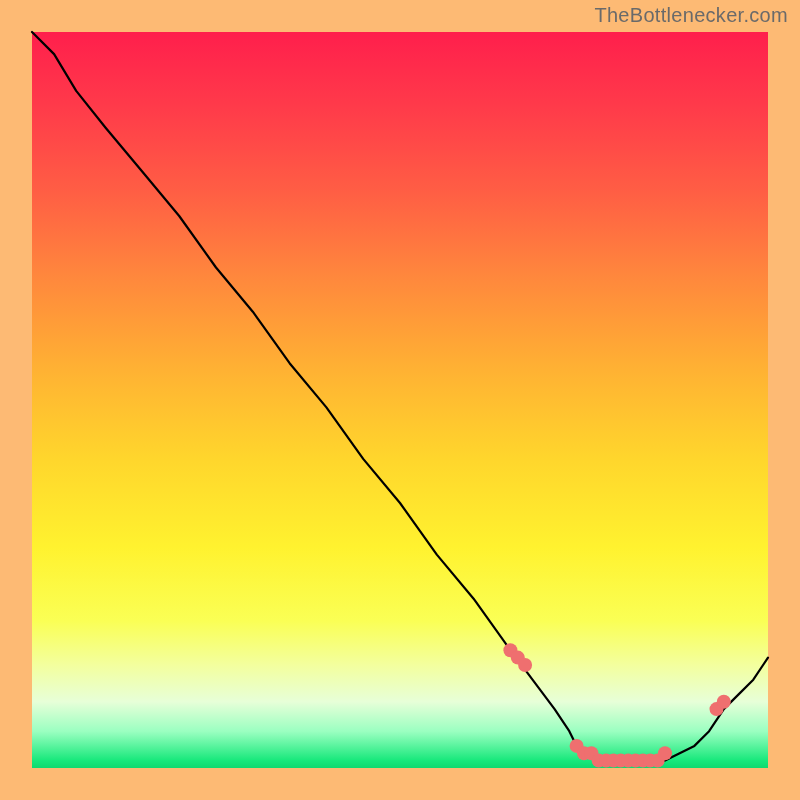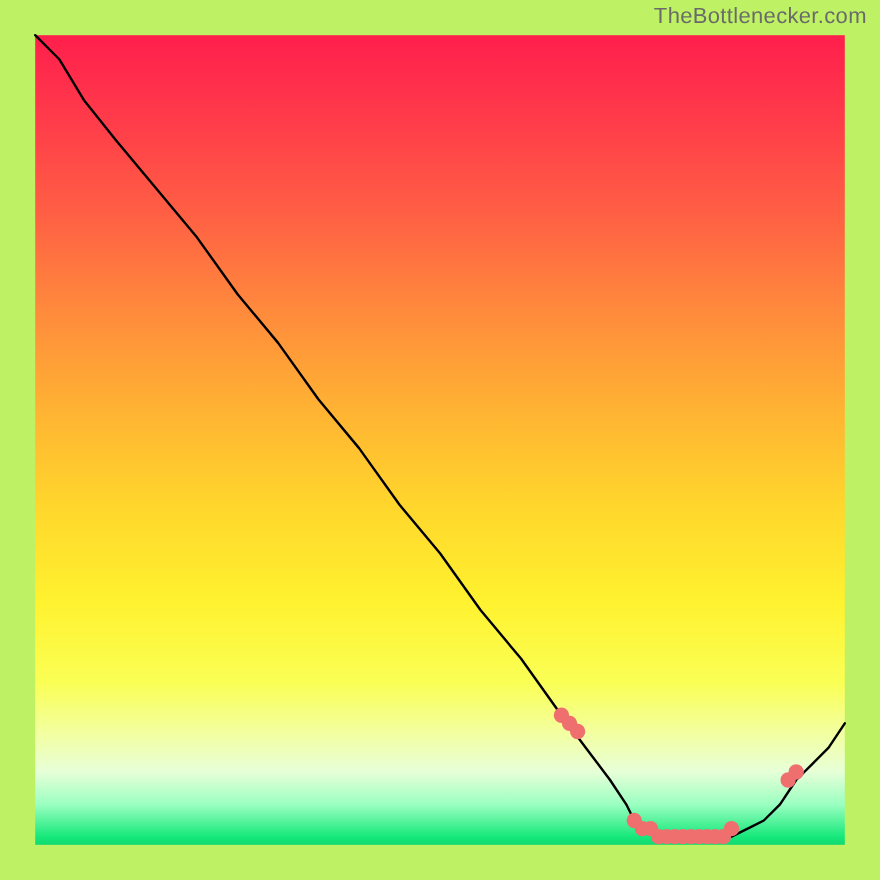--- a/index.html
+++ b/index.html
@@ -8,21 +8,21 @@
     width: 800px;
     height: 800px;
     background: #000;
     font-family: Arial, Helvetica, sans-serif;
     overflow: hidden;
   }
   .frame {
     position: relative;
     width: 800px;
     height: 800px;
-    background: #bef264;
+    background: #fdba74;
   }
   .attribution {
     position: absolute;
     top: 4px;
     right: 12px;
     font-size: 20px;
     color: #6a6a6a;
     font-weight: 500;
     letter-spacing: 0.3px;
   }

